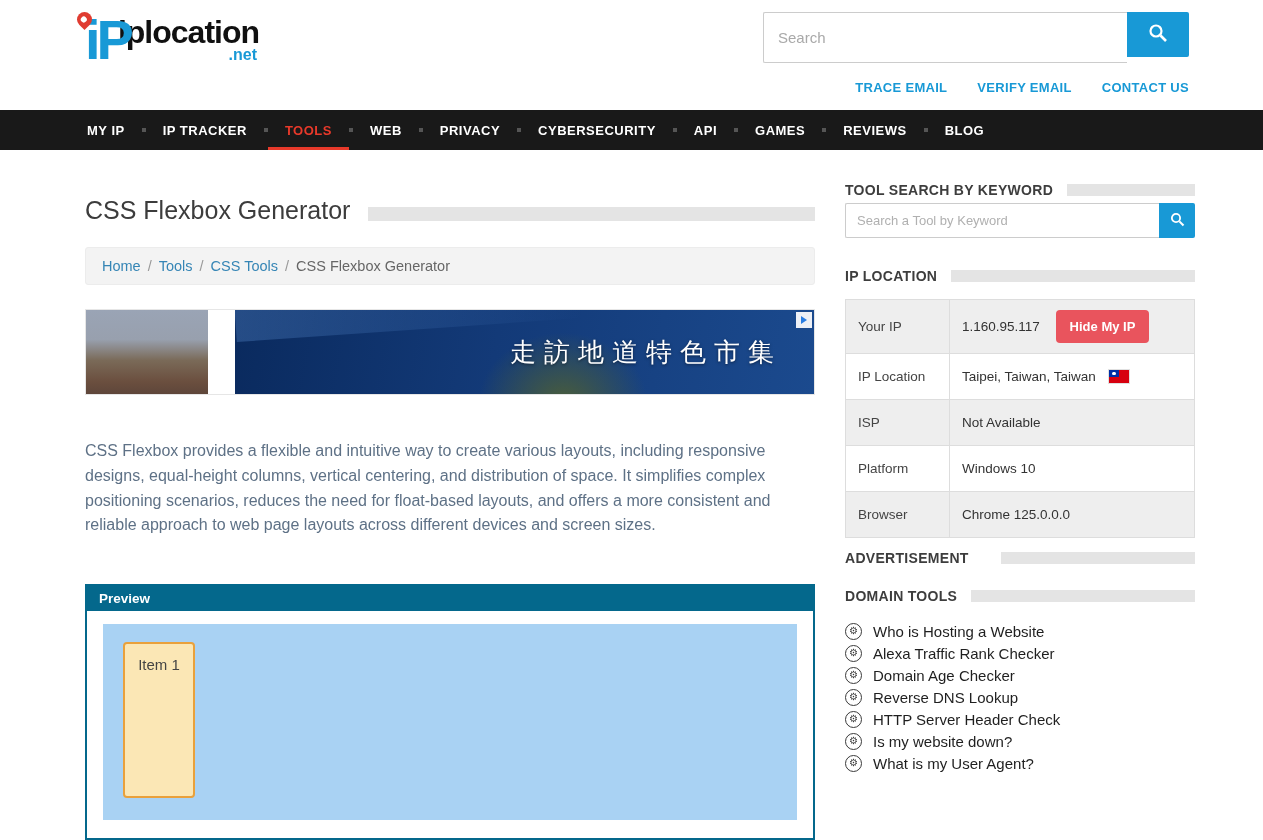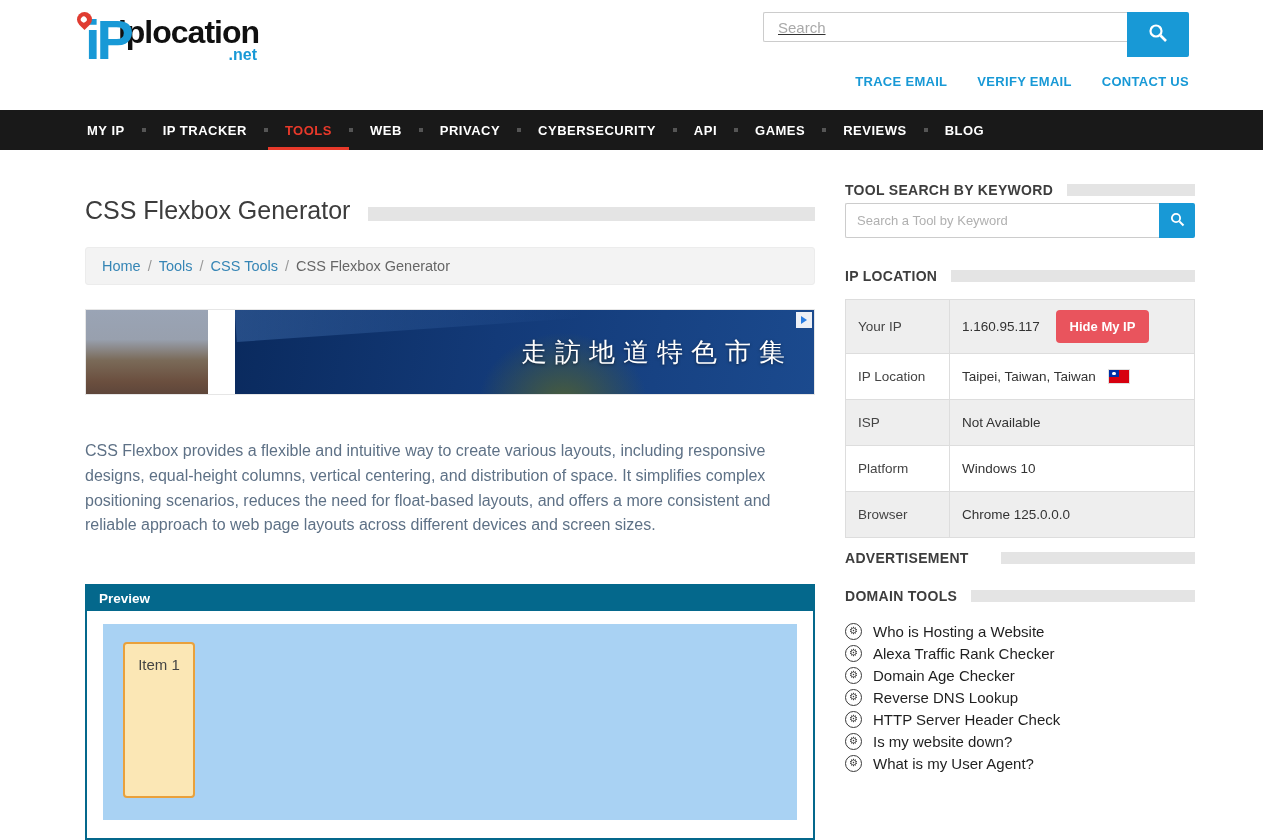--- a/index.html
+++ b/index.html
@@ -13,22 +13,22 @@
   .logo-pin { position:absolute; top:-4px; left:-8px; width:15px; height:15px; background:#e03c31;
     border-radius:50% 50% 50% 0; transform:rotate(-45deg); }
   .logo-pin::after { content:""; position:absolute; top:4px; left:4px; width:6px; height:6px;
     background:#fff; border-radius:50%; }
   .logo-word-wrap { margin-left:-12px; display:flex; flex-direction:column; }
   .logo-word { font-size:32px; font-weight:800; color:#101010; letter-spacing:-1px; line-height:1; }
   .logo-tld { font-size:16px; font-weight:700; color:#1899d6; text-align:right; margin-top:-2px; padding-right:2px; }
 
   .header-right { position:absolute; right:74px; top:12px; width:426px; }
   .search-row { display:flex; }
-  .search-input { flex:1; height:30px; border:1px solid #ccc; border-right:none; padding:4px 14px;
-    font-size:15px; color:#333; outline:none; border-radius:2px 0 0 2px;text-decoration:underline; }
+  .search-input { flex:1; height:51px; border:1px solid #ccc; border-right:none; padding:4px 14px;
+    font-size:15px; color:#333; outline:none; border-radius:2px 0 0 2px; }
   .search-input::placeholder { color:#a9a9a9; }
   .search-btn { width:62px; height:45px; background:#1899d6; border:none; cursor:pointer;
     display:flex; align-items:center; justify-content:center; border-radius:0 2px 2px 0; }
   .header-links { display:flex; justify-content:flex-end; gap:30px; margin-top:17px; }
   .header-links a { color:#1899d6; font-size:13px; font-weight:700; text-decoration:none; letter-spacing:.3px; cursor:pointer; }
 
   
   .main-nav { height:40px; background:#191919; display:flex; align-items:stretch; padding-left:70px; }
   .nav-item { display:flex; align-items:center; padding:0 17px; color:#fff; font-size:13px; font-weight:700;
     letter-spacing:.5px; text-decoration:none; position:relative; cursor:pointer; }
@@ -55,21 +55,21 @@
   .ad-banner { margin-top:24px; height:86px; display:flex; position:relative; border:1px solid #e6e6e6;
     background:#fff; cursor:pointer; }
   .ad-photo { width:122px; height:100%; background:linear-gradient(180deg,#9aa4b5 0%,#98a0ae 35%,#7a6a58 60%,#6b4f3f 85%,#5e463a 100%); }
   .ad-main { flex:1; margin-left:27px; position:relative; overflow:hidden;
     background:linear-gradient(100deg,#0a2a5e 0%,#133a78 45%,#1b4a8e 100%);
     display:flex; align-items:center; justify-content:flex-end; }
   .ad-main::before { content:""; position:absolute; left:42%; bottom:-8px; width:170px; height:70px;
     background:radial-gradient(ellipse at center bottom,#4a5d3a 0%,rgba(74,93,58,0) 70%); }
   .ad-main::after { content:""; position:absolute; left:0; top:-20px; width:60%; height:40px;
     background:linear-gradient(100deg,rgba(120,180,255,.25),rgba(120,180,255,0)); transform:rotate(-4deg); }
-  .ad-text { position:relative; color:#fff; font-size:26px; letter-spacing:8px; padding-right:21px;
+  .ad-text { position:relative; color:#fff; font-size:26px; letter-spacing:8px; padding-right:32px;
     font-family:"DejaVu Sans", sans-serif; text-shadow:0 1px 3px rgba(0,0,0,.5); }
   .adchoices { position:absolute; top:2px; right:2px; width:16px; height:16px; background:rgba(255,255,255,.92);
     display:flex; align-items:center; justify-content:center; cursor:pointer; }
   .adchoices svg { display:block; }
 
   .intro-text { margin-top:44px; font-size:16px; line-height:1.55; color:#5e7186; }
 
   .preview-panel { margin-top:46px; border:2px solid #04688c; }
   .preview-header { background:#04688c; color:#fff; font-size:13.5px; font-weight:700; padding:5px 12px; }
   .preview-body { padding:13px 16px 18px; background:#fff; }

